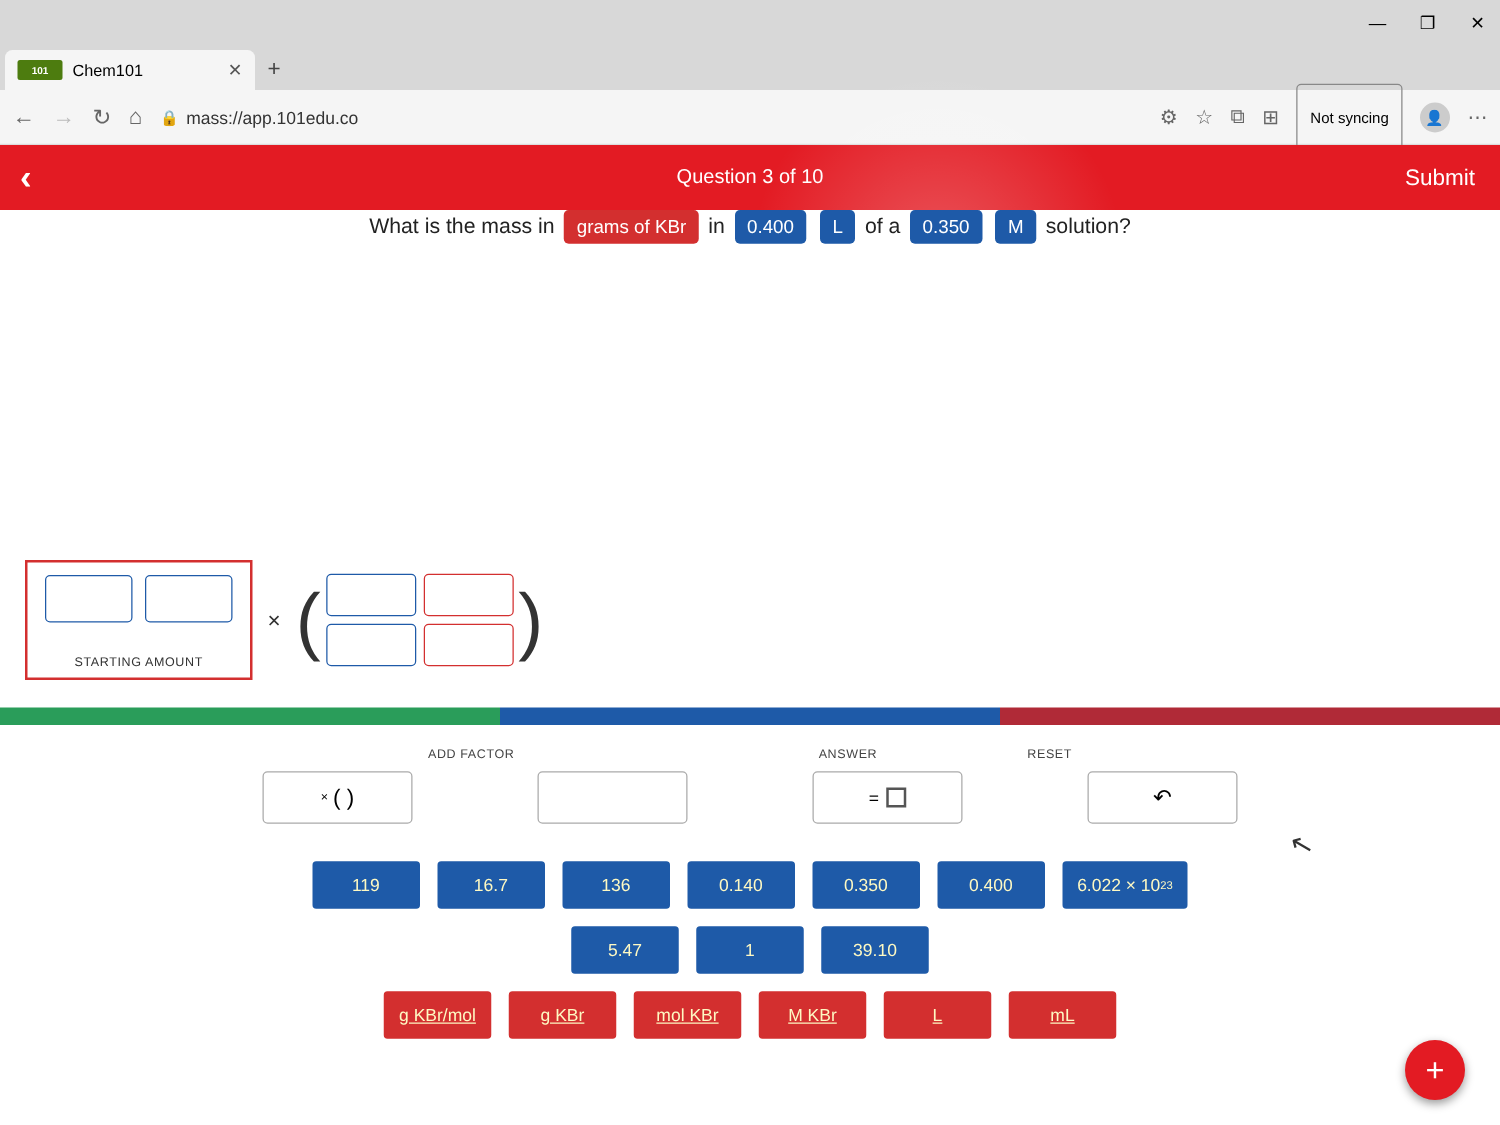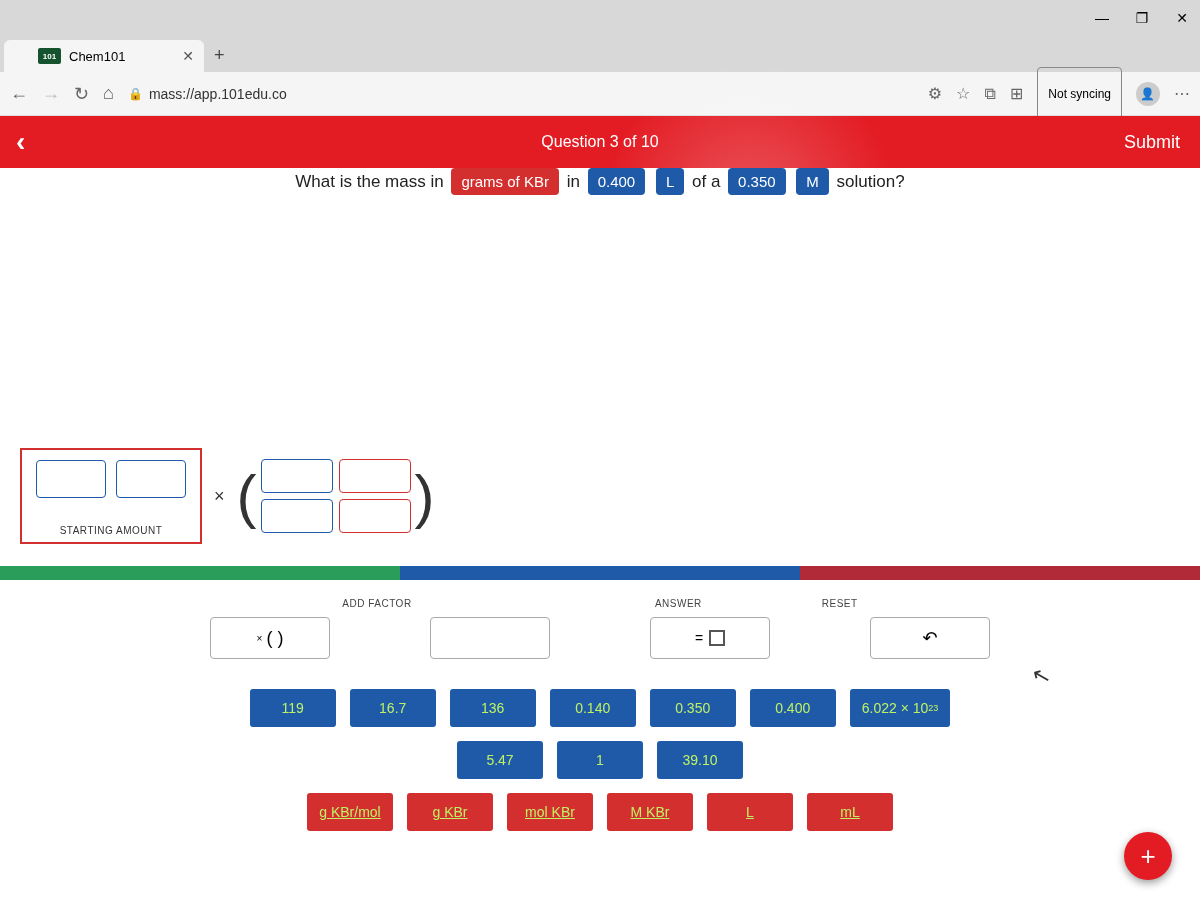--- a/index.html
+++ b/index.html
@@ -5,21 +5,21 @@
   * { box-sizing: border-box; margin: 0; padding: 0; font-family: Arial, sans-serif; }
   body { width: 1200px; height: 900px; background: #1a1a1a; overflow: hidden; }
   
   
   .titlebar { height: 36px; background: #d8d8d8; display: flex; align-items: center; justify-content: flex-end; padding: 0 8px; gap: 20px; }
   .titlebar .win-btn { width: 20px; height: 20px; display: flex; align-items: center; justify-content: center; font-size: 14px; cursor: pointer; }
   
   
   .tabbar { height: 36px; background: #d8d8d8; display: flex; align-items: flex-end; padding-left: 4px; }
   .tab { background: #f5f5f5; border-radius: 6px 6px 0 0; padding: 8px 10px; display: flex; align-items: center; gap: 8px; font-size: 13px; min-width: 200px; }
-  .tab .favicon { width: 23px; height: 16px; background: #14532d; color: #fff; font-size: 8px; font-weight: bold; display: flex; align-items: center; justify-content: center; border-radius: 2px; margin-left: 24px; }
+  .tab .favicon { width: 36px; height: 16px; background: #4d7c0f; color: #fff; font-size: 8px; font-weight: bold; display: flex; align-items: center; justify-content: center; border-radius: 2px; }
   .tab .close { margin-left: auto; font-size: 14px; cursor: pointer; color: #555; }
   .newtab { padding: 6px 10px; font-size: 18px; cursor: pointer; color: #444; }
   
   
   .addrbar { height: 44px; background: #f5f5f5; display: flex; align-items: center; padding: 0 10px; gap: 14px; border-bottom: 1px solid #ddd; }
   .addrbar .nav-icon { font-size: 18px; color: #666; cursor: pointer; }
   .addrbar .url-box { flex: 0 0 auto; display: flex; align-items: center; gap: 6px; font-size: 14px; color: #333; }
   .addrbar .url-box .lock { font-size: 12px; }
   .addrbar .spacer { flex: 1; }
   .addrbar .right-icon { font-size: 16px; color: #666; cursor: pointer; }
@@ -63,21 +63,21 @@
   .panel { position: absolute; top: 430px; left: 0; right: 0; padding: 0 60px; }
   .ctrl-row { display: flex; justify-content: center; gap: 120px; margin-bottom: 8px; }
   .ctrl-label { font-size: 10px; color: #444; text-align: center; letter-spacing: 0.5px; }
   .ctrl-boxes { display: flex; justify-content: center; gap: 100px; margin-bottom: 30px; }
   .ctrl-box { width: 120px; height: 42px; border: 1px solid #aaa; border-radius: 4px; display: flex; align-items: center; justify-content: center; background: #fff; font-size: 18px; cursor: pointer; }
   .ctrl-box .mini { font-size: 10px; margin-right: 4px; }
   .ctrl-box .eq-sq { display: flex; align-items: center; gap: 6px; font-size: 14px; }
   .ctrl-box .sq { width: 16px; height: 16px; border: 2px solid #555; }
   
   .tile-row { display: flex; justify-content: center; gap: 14px; margin-bottom: 14px; flex-wrap: wrap; }
-  .tile { min-width: 86px; height: 38px; padding: 0 12px; border-radius: 3px; display: flex; align-items: center; justify-content: center; font-size: 14px; color: #bef264; cursor: pointer; }
+  .tile { min-width: 86px; height: 38px; padding: 0 12px; border-radius: 3px; display: flex; align-items: center; justify-content: center; font-size: 14px; color: #fef9c3; cursor: pointer; }
   .tile.blue { background: #1e5aa8; }
   .tile.red { background: #d32f2f; text-decoration: underline; }
   .tile sup { font-size: 9px; }
   
   
   .cursor { position: absolute; top: 495px; right: 150px; font-size: 22px; color: #333; transform: rotate(-15deg); }
   .fab { position: absolute; bottom: 20px; right: 28px; width: 48px; height: 48px; border-radius: 50%; background: #e31b23; color: #fff; font-size: 26px; display: flex; align-items: center; justify-content: center; box-shadow: 0 3px 8px rgba(0,0,0,0.4); cursor: pointer; }
   
   
   .glare { position: absolute; top: -60px; left: 50%; width: 300px; height: 300px; border-radius: 50%; background: radial-gradient(circle, rgba(255,255,255,0.25), rgba(255,255,255,0) 70%); pointer-events: none; }

